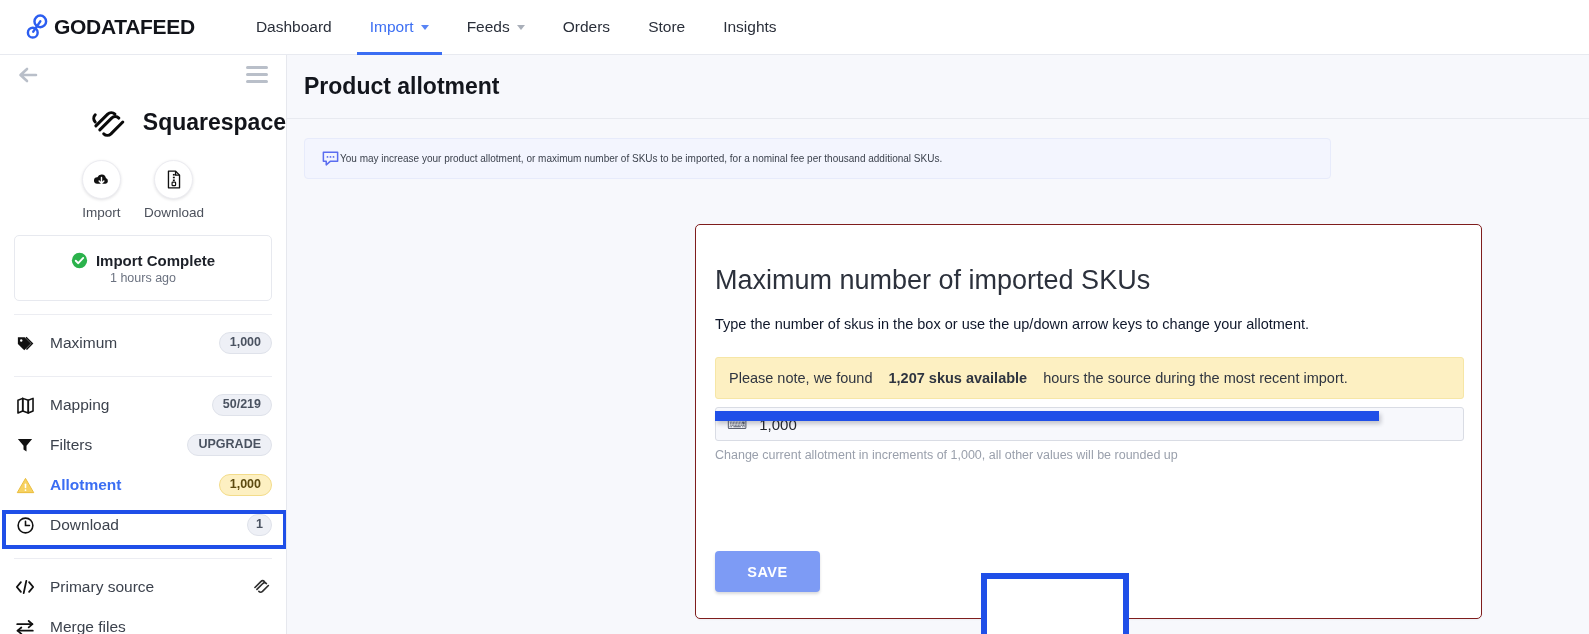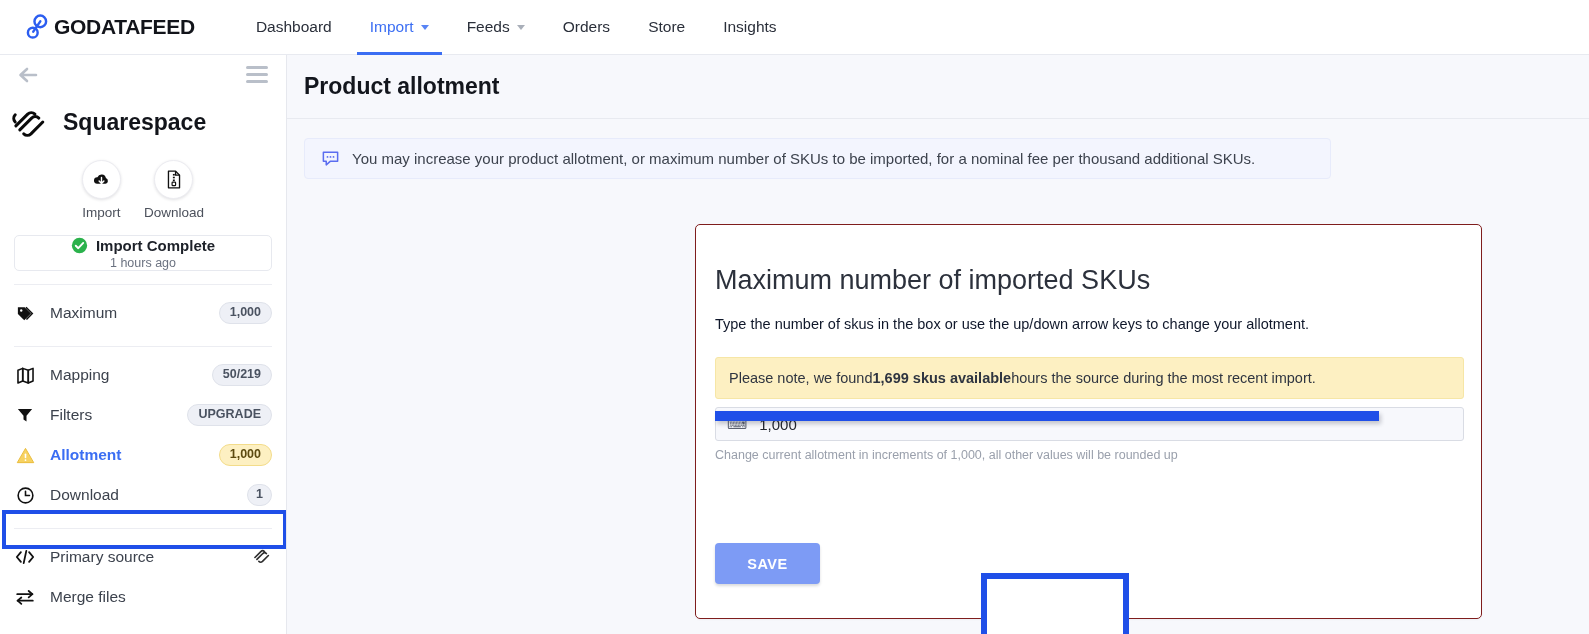--- a/index.html
+++ b/index.html
@@ -62,36 +62,36 @@
   .hamburger {
     position: absolute; right: 18px; top: 11px;
     width: 22px; cursor: pointer;
   }
   .hamburger i {
     display: block; height: 3px; background: #b9bfc9; border-radius: 2px;
     margin-bottom: 4px;
   }
   .hamburger i:last-child { margin-bottom: 0; }
 
-  .store-row { display: flex; align-items: center; justify-content: flex-start; margin-top: 4px; padding-left: 8px; }
+  .store-row { display: flex; align-items: center; justify-content: flex-end; margin-top: 4px; padding-left: 8px; }
   .sq-logo { width: 42px; height: 42px; }
   .store-name { font-size: 23px; font-weight: bold; color: #12141a; margin-left: 13px; }
 
   .actions { display: flex; justify-content: center; gap: 23px; margin-top: 17px; }
   .action { display: flex; flex-direction: column; align-items: center; cursor: pointer; }
   .action-circle {
     width: 39px; height: 39px; border-radius: 50%;
     background: #fff; border: 1px solid #ececf1;
     box-shadow: 0 1px 3px rgba(20,25,40,.13);
     display: flex; align-items: center; justify-content: center;
   }
   .action-label { font-size: 13.5px; color: #4c515c; margin-top: 6px; }
 
   .status-box {
-    margin: 15px 14px 0 14px; height: 36px;
+    margin: 15px 14px 0 14px; height: 66px;
     border: 1px solid #e7e9ef; border-radius: 5px;
     display: flex; flex-direction: column; align-items: center; justify-content: center;
     background: #fff;
   }
   .status-line { display: flex; align-items: center; }
   .status-text { font-size: 15px; color: #1d2129; font-weight: bold; margin-left: 8px; }
   .status-sub { font-size: 12.5px; color: #6b7280; margin-top: 2px; }
   .check-icon { width: 17px; height: 17px; display: block; }
 
   .sb-sep { height: 1px; background: #ecedf2; margin: 13px 14px 0 14px; }
@@ -137,62 +137,62 @@
     height: 64px; border-bottom: 1px solid #e8eaf0;
     display: flex; align-items: center; padding-left: 17px;
   }
   .page-title { font-size: 23px; font-weight: bold; color: #13161d; }
 
   .banner {
     margin: 19px 0 0 17px; width: 1027px; min-height: 41px;
     background: #f3f5fe; border: 1px solid #e7ebfb; border-radius: 4px;
     display: flex; align-items: center; padding: 0 16px;
   }
-  .banner-text { font-size: 15px; color: #3d434e; margin-left: 12px; }
+  .banner-text { font-size: 10px; color: #3d434e; }
 
   .card {
     position: absolute; left: 408px; top: 169px;
     width: 787px; height: 395px;
     background: #ffffff;
     border: 1px solid #7f1d1d;
     border-radius: 5px;
     box-shadow: 0 1px 2px rgba(20,25,40,.04);
   }
   .card-title {
     font-size: 27px; color: #2c313c; font-weight: normal;
     margin: 40px 0 0 19px;
   }
   .card-sub { font-size: 14.5px; color: #0f172a; margin: 20px 0 0 19px; }
 
   .note {
     margin: 25px 0 0 19px; width: 749px; height: 42px;
     background: #fdf0c2; border: 1px solid #f6e6a6; border-radius: 3px;
     display: flex; align-items: center; padding: 0 13px;
-    font-size: 14.5px; color: #2f3540;
+    font-size: 14.5px; color: #2f3540; gap: 16px;
   }
   .note b { font-weight: bold; }
 
   .blue-bar {
     position: absolute; left: 19px; top: 186px;
     width: 664px; height: 10px; background: #1f4fe8;
     box-shadow: 2px 3px 4px rgba(20,25,40,.22);
   }
 
   .field-label { font-size: 14px; color: #2f3540; margin: 30px 0 0 19px; }
   .field {
     margin: 8px 0 0 19px; width: 749px; height: 34px;
     background: #f7f8fc; border: 1px solid #d9dce4; border-radius: 3px;
     display: flex; align-items: center; padding: 0 11px;
   }
   .kb-icon { font-size: 14px; color: #5b6170; line-height: 1; }
   .field-value { font-size: 15px; color: #22262f; margin-left: 12px; }
   .field-hint { font-size: 12.5px; color: #9aa0ac; margin: 7px 0 0 19px; }
 
   .save-btn {
-    position: absolute; left: 19px; top: 318px;
+    position: absolute; left: 19px; top: 326px;
     width: 105px; height: 41px;
     background: #7d9bf5; border: none; border-radius: 4px;
     color: #ffffff; font-size: 14.5px; font-weight: bold; letter-spacing: .5px;
     cursor: pointer; box-shadow: 0 2px 3px rgba(20,25,40,.16);
   }
   .hl-save {
     position: absolute; left: 694px; top: 518px;
     width: 148px; height: 97px;
     border: 6px solid #1f4fe8; background: transparent;
     pointer-events: none;
@@ -413,21 +413,21 @@
       </svg>
       <div class="banner-text">You may increase your product allotment, or maximum number of SKUs to be imported, for a nominal fee per thousand additional SKUs.</div>
     </div>
 
     <div class="card">
       <div class="card-title">Maximum number of imported SKUs</div>
       <div class="card-sub">Type the number of skus in the box or use the up/down arrow keys to change your allotment.</div>
 
       <div class="note">
         <span>Please note, we found </span>
-          <b>1,699 skus available</b>
+          <b>1,207 skus available</b>
           <span> hours the source during the most recent import.</span>
       </div>
 
       <div class="blue-bar"></div>
 
       <div class="field">
         <span class="kb-icon">⌨</span>
         <span class="field-value" title="1,000">1,000</span>
       </div>
       <div class="field-hint">Change current allotment in increments of 1,000, all other values will be rounded up</div>

